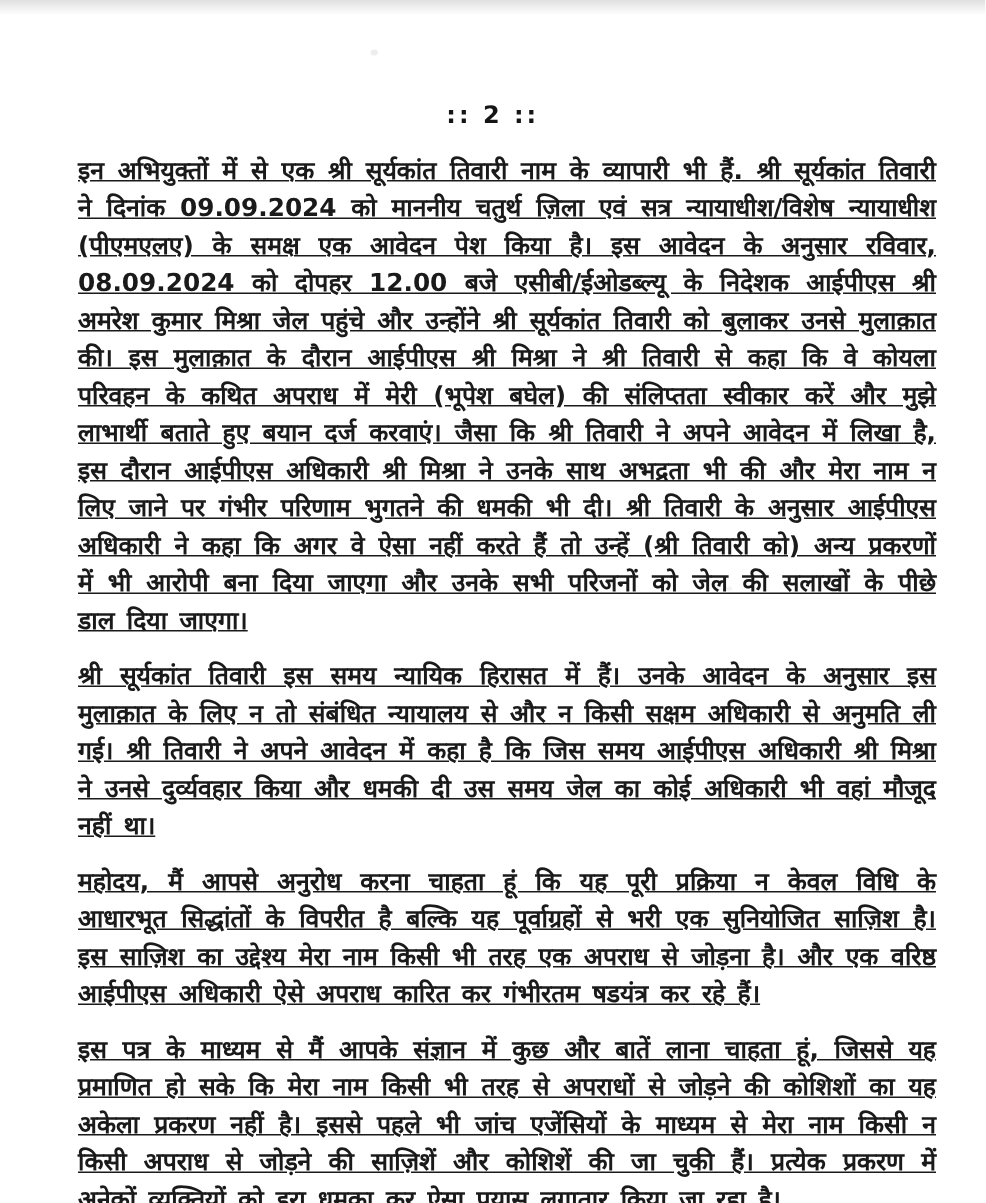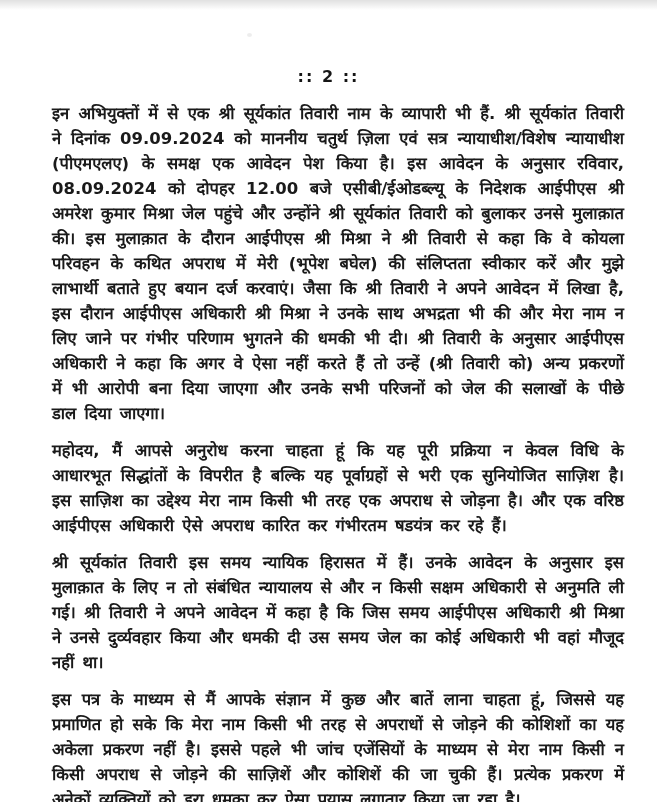--- a/index.html
+++ b/index.html
@@ -51,31 +51,32 @@
     font-size: 16.5px;
     font-weight: bold;
     line-height: 25px;
     text-align: justify;
     text-align-last: left;
     word-spacing: 2.5px;
     color: #1a1a1a;
   }
   .letter-body p {
     margin: 0 0 12px 0;
+    text-decoration: underline;
   }
 </style>
 </head>
 <body>
 
 <div class="scan-page">
   <div class="scan-edge"></div>
   <div class="speck s1"></div>
   <div class="speck s2"></div>
 
   <div class="page-number">:: 2 ::</div>
 
   <div class="letter-body">
     <p>इन अभियुक्तों में से एक श्री सूर्यकांत तिवारी नाम के व्यापारी भी हैं. श्री सूर्यकांत तिवारी ने दिनांक 09.09.2024 को माननीय चतुर्थ ज़िला एवं सत्र न्यायाधीश/विशेष न्यायाधीश (पीएमएलए) के समक्ष एक आवेदन पेश किया है। इस आवेदन के अनुसार रविवार, 08.09.2024 को दोपहर 12.00 बजे एसीबी/ईओडब्ल्यू के निदेशक आईपीएस श्री अमरेश कुमार मिश्रा जेल पहुंचे और उन्होंने श्री सूर्यकांत तिवारी को बुलाकर उनसे मुलाक़ात की। इस मुलाक़ात के दौरान आईपीएस श्री मिश्रा ने श्री तिवारी से कहा कि वे कोयला परिवहन के कथित अपराध में मेरी (भूपेश बघेल) की संलिप्तता स्वीकार करें और मुझे लाभार्थी बताते हुए बयान दर्ज करवाएं। जैसा कि श्री तिवारी ने अपने आवेदन में लिखा है, इस दौरान आईपीएस अधिकारी श्री मिश्रा ने उनके साथ अभद्रता भी की और मेरा नाम न लिए जाने पर गंभीर परिणाम भुगतने की धमकी भी दी। श्री तिवारी के अनुसार आईपीएस अधिकारी ने कहा कि अगर वे ऐसा नहीं करते हैं तो उन्हें (श्री तिवारी को) अन्य प्रकरणों में भी आरोपी बना दिया जाएगा और उनके सभी परिजनों को जेल की सलाखों के पीछे डाल दिया जाएगा।</p>
+    <p>श्री सूर्यकांत तिवारी इस समय न्यायिक हिरासत में हैं। उनके आवेदन के अनुसार इस मुलाक़ात के लिए न तो संबंधित न्यायालय से और न किसी सक्षम अधिकारी से अनुमति ली गई। श्री तिवारी ने अपने आवेदन में कहा है कि जिस समय आईपीएस अधिकारी श्री मिश्रा ने उनसे दुर्व्यवहार किया और धमकी दी उस समय जेल का कोई अधिकारी भी वहां मौजूद नहीं था।</p>
     <p>महोदय, मैं आपसे अनुरोध करना चाहता हूं कि यह पूरी प्रक्रिया न केवल विधि के आधारभूत सिद्धांतों के विपरीत है बल्कि यह पूर्वाग्रहों से भरी एक सुनियोजित साज़िश है। इस साज़िश का उद्देश्य मेरा नाम किसी भी तरह एक अपराध से जोड़ना है। और एक वरिष्ठ आईपीएस अधिकारी ऐसे अपराध कारित कर गंभीरतम षडयंत्र कर रहे हैं।</p>
-    <p>श्री सूर्यकांत तिवारी इस समय न्यायिक हिरासत में हैं। उनके आवेदन के अनुसार इस मुलाक़ात के लिए न तो संबंधित न्यायालय से और न किसी सक्षम अधिकारी से अनुमति ली गई। श्री तिवारी ने अपने आवेदन में कहा है कि जिस समय आईपीएस अधिकारी श्री मिश्रा ने उनसे दुर्व्यवहार किया और धमकी दी उस समय जेल का कोई अधिकारी भी वहां मौजूद नहीं था।</p>
     <p>इस पत्र के माध्यम से मैं आपके संज्ञान में कुछ और बातें लाना चाहता हूं, जिससे यह प्रमाणित हो सके कि मेरा नाम किसी भी तरह से अपराधों से जोड़ने की कोशिशों का यह अकेला प्रकरण नहीं है। इससे पहले भी जांच एजेंसियों के माध्यम से मेरा नाम किसी न किसी अपराध से जोड़ने की साज़िशें और कोशिशें की जा चुकी हैं। प्रत्येक प्रकरण में अनेकों व्यक्तियों को डरा धमका कर ऐसा प्रयास लगातार किया जा रहा है।</p>
   </div>
 </div>
 
 </body></html>

